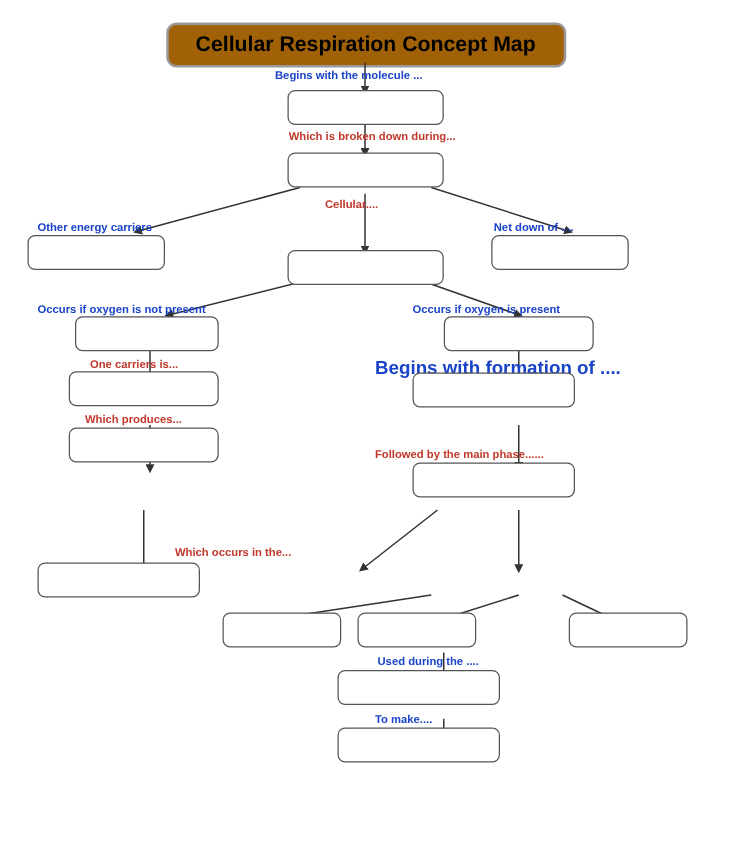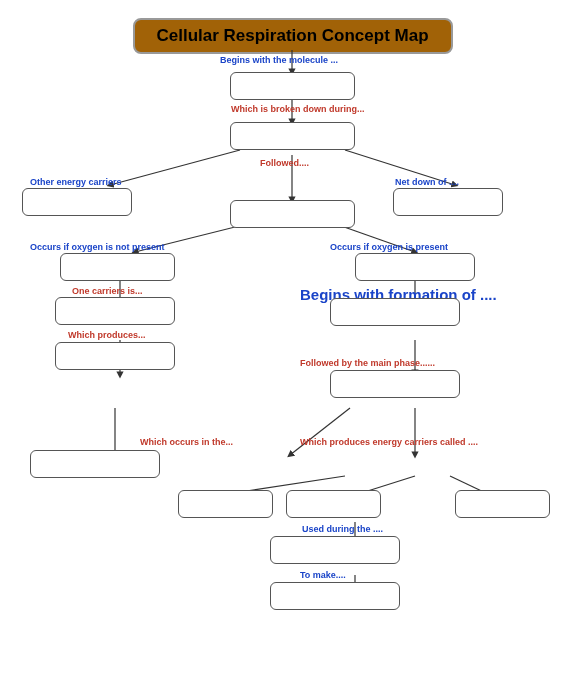--- a/index.html
+++ b/index.html
@@ -111,21 +111,21 @@
   <div class="concept-box" style="left:230px; top:122px; width:125px; height:28px;"></div>
 
   <div class="label label-blue" style="left:30px; top:177px; font-size:9px;">Other energy carriers</div>
 
   <div class="concept-box" style="left:22px; top:188px; width:110px; height:28px;"></div>
 
   <div class="label label-blue" style="left:395px; top:177px; font-size:9px;">Net down of ....</div>
 
   <div class="concept-box" style="left:393px; top:188px; width:110px; height:28px;"></div>
 
-  <div class="label label-red" style="left:260px; top:158px; font-size:9px;">Followed....</div>
+  <div class="label label-red" style="left:260px; top:158px; font-size:9px;">Cellular....</div>
 
   <div class="concept-box" style="left:230px; top:200px; width:125px; height:28px;"></div>
 
   <div class="label label-blue" style="left:30px; top:242px; font-size:9px;">Occurs if oxygen is not present</div>
 
   <div class="concept-box" style="left:60px; top:253px; width:115px; height:28px;"></div>
 
   <div class="label label-blue" style="left:330px; top:242px; font-size:9px;">Occurs if oxygen is present</div>
 
   <div class="concept-box" style="left:355px; top:253px; width:120px; height:28px;"></div>
@@ -141,21 +141,20 @@
   <div class="label label-blue" style="left:300px; top:286px; font-size:15px;">Begins with formation of ....</div>
 
   <div class="concept-box" style="left:330px; top:298px; width:130px; height:28px;"></div>
 
   <div class="label label-red" style="left:300px; top:358px; font-size:9px;">Followed by the main phase......</div>
 
   <div class="concept-box" style="left:330px; top:370px; width:130px; height:28px;"></div>
 
   <div class="label label-red" style="left:140px; top:437px; font-size:9px;">Which occurs in the...</div>
 
-  <div class="label label-red" style="left:300px; top:437px; font-size:9px;">Which produces energy carriers called ....</div>
 
   <div class="concept-box" style="left:30px; top:450px; width:130px; height:28px;"></div>
 
   <div class="concept-box" style="left:178px; top:490px; width:95px; height:28px;"></div>
 
   <div class="concept-box" style="left:286px; top:490px; width:95px; height:28px;"></div>
 
   <div class="concept-box" style="left:455px; top:490px; width:95px; height:28px;"></div>
 
   <div class="label label-blue" style="left:270px; top:524px; font-size:9px;margin-left:32px;">Used during the ....</div>

